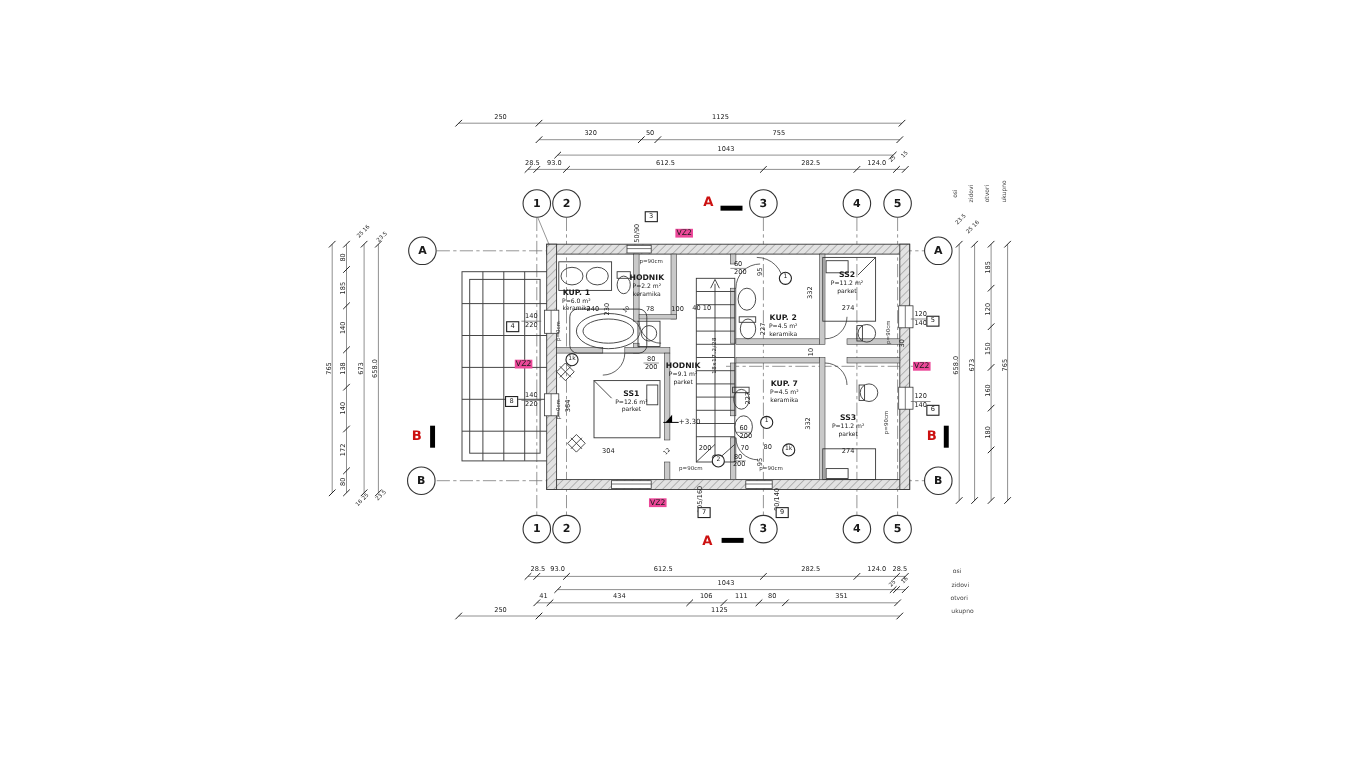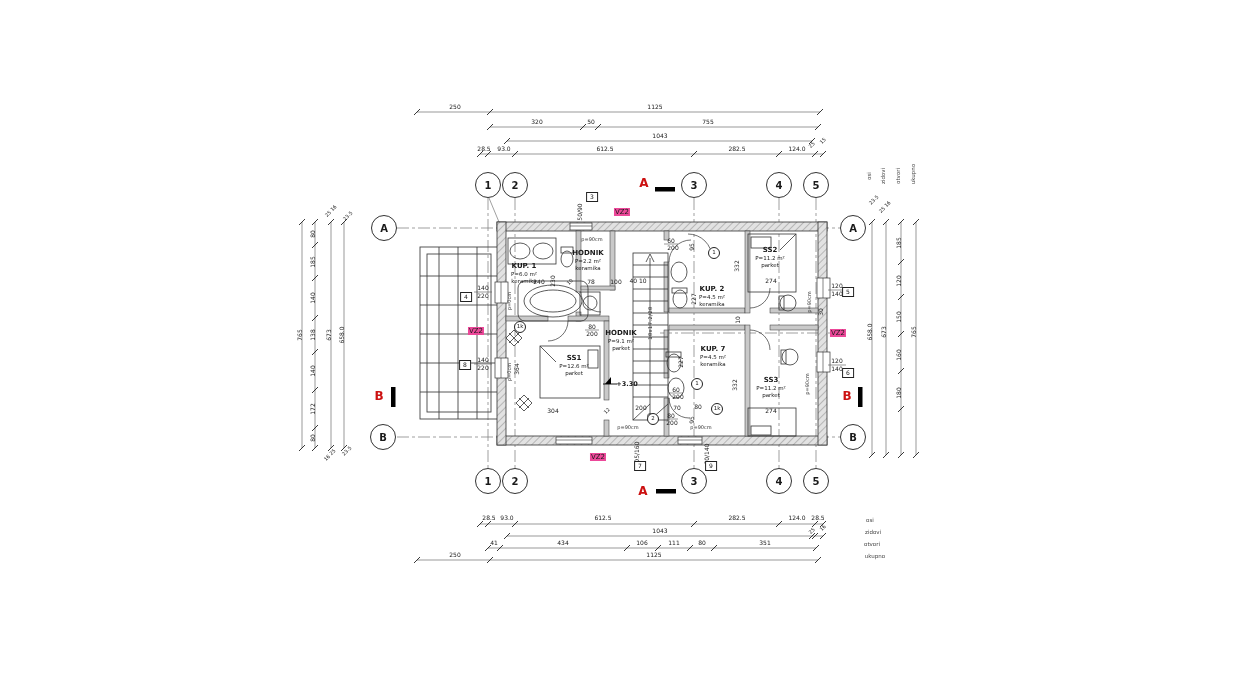--- a/index.html
+++ b/index.html
@@ -10,21 +10,21 @@
   .d{font-size:6px;}
   .dv{transform:translate(-50%,-50%) rotate(-90deg);font-size:6px;}
   .d45{transform:translate(-50%,-50%) rotate(-45deg);font-size:5px;}
   .ps{font-size:5px;color:#333;}
   .psv{transform:translate(-50%,-50%) rotate(-90deg);font-size:5px;color:#333;}
   .lbl{font-size:5.5px;color:#444;}
   .dvl{transform:translate(-50%,-50%) rotate(-90deg);font-size:5.5px;color:#444;}
   .bx{font-size:6px;border:0.8px solid #222;background:#fff;padding:1px 3px;transform:translate(-50%,-50%);}
   .ci{font-size:5.5px;border:0.8px solid #222;background:#fff;border-radius:50%;width:10px;height:10px;
       display:flex;align-items:center;justify-content:center;transform:translate(-50%,-50%);}
-  .lvl{font-size:6.5px;font-weight:bold;}
+  .lvl{font-size:6.5px;font-weight:normal;}
   .st{font-size:5px;transform:translate(-50%,-50%) rotate(-90deg);letter-spacing:0.5px;}
   .bub{position:absolute;width:24px;height:24px;border:1.1px solid #333;border-radius:50%;background:#fff;
        display:flex;align-items:center;justify-content:center;font-size:10px;font-weight:bold;
        transform:translate(-50%,-50%);z-index:5;}
   .sec{position:absolute;color:#c11;font-weight:bold;font-size:12px;transform:translate(-50%,-50%);z-index:6;}
   .vz{position:absolute;font-size:7px;font-weight:normal;transform:translate(-50%,-50%);z-index:4;background:#ec4899;padding:0 1px;}
   .room{position:absolute;transform:translate(-50%,0);text-align:center;z-index:3;line-height:1.25;}
   .room .nm{font-size:7px;font-weight:bold;}
   .room .sub{font-size:5.5px;}
 </style>

